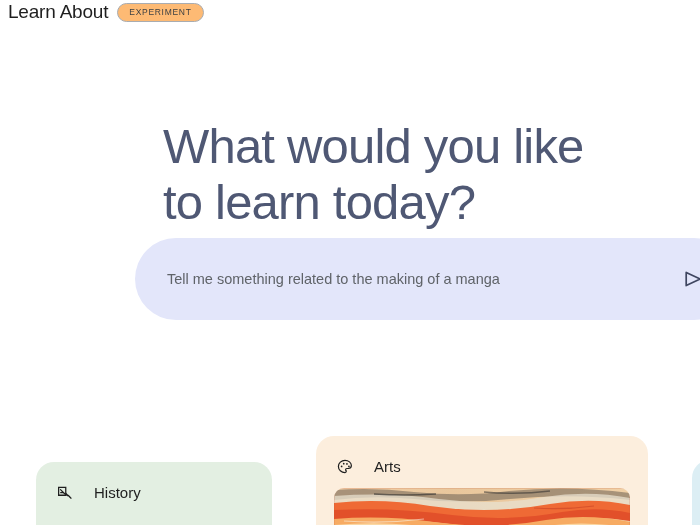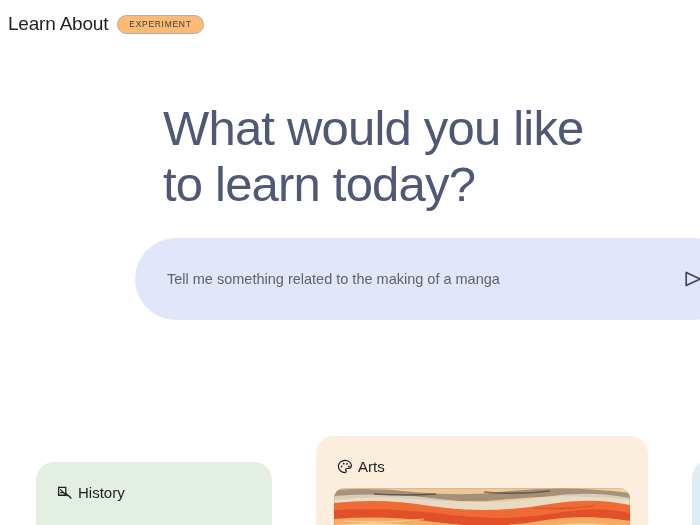--- a/index.html
+++ b/index.html
@@ -11,21 +11,21 @@
     height: 525px;
     background: #ffffff;
     font-family: "Liberation Sans", sans-serif;
     overflow: hidden;
     position: relative;
   }
 
   
   .app-header {
     position: absolute;
-    top: 12px;
+    top: 0;
     left: 8px;
     display: flex;
     align-items: center;
     gap: 9px;
   }
   .brand-title {
     font-size: 19px;
     font-weight: 400;
     color: #1f1f1f;
     letter-spacing: -0.2px;
@@ -42,21 +42,21 @@
     color: #3c4043;
     line-height: 10px;
     white-space: nowrap;
     background: #fdba74;
   }
 
   
   .hero {
     position: absolute;
     left: 163px;
-    top: 100px;
+    top: 118px;
     width: 520px;
   }
   .hero-title {
     font-size: 49px;
     line-height: 56px;
     font-weight: 400;
     color: #4f5874;
     letter-spacing: -0.8px;
     margin: 0;
     white-space: pre-line;
@@ -139,21 +139,21 @@
   .card-science {
     left: 692px;
     top: 30px;
     width: 200px;
     height: 122px;
     background: #dceef4;
   }
   .card-head {
     display: flex;
     align-items: center;
-    gap: 4px;
+    gap: 20px;
     padding: 22px 0 0 20px;
   }
   .card-head .card-icon {
     width: 18px;
     height: 18px;
     flex: 0 0 auto;
     display: block;
   }
   .card-label {
     font-size: 15px;

